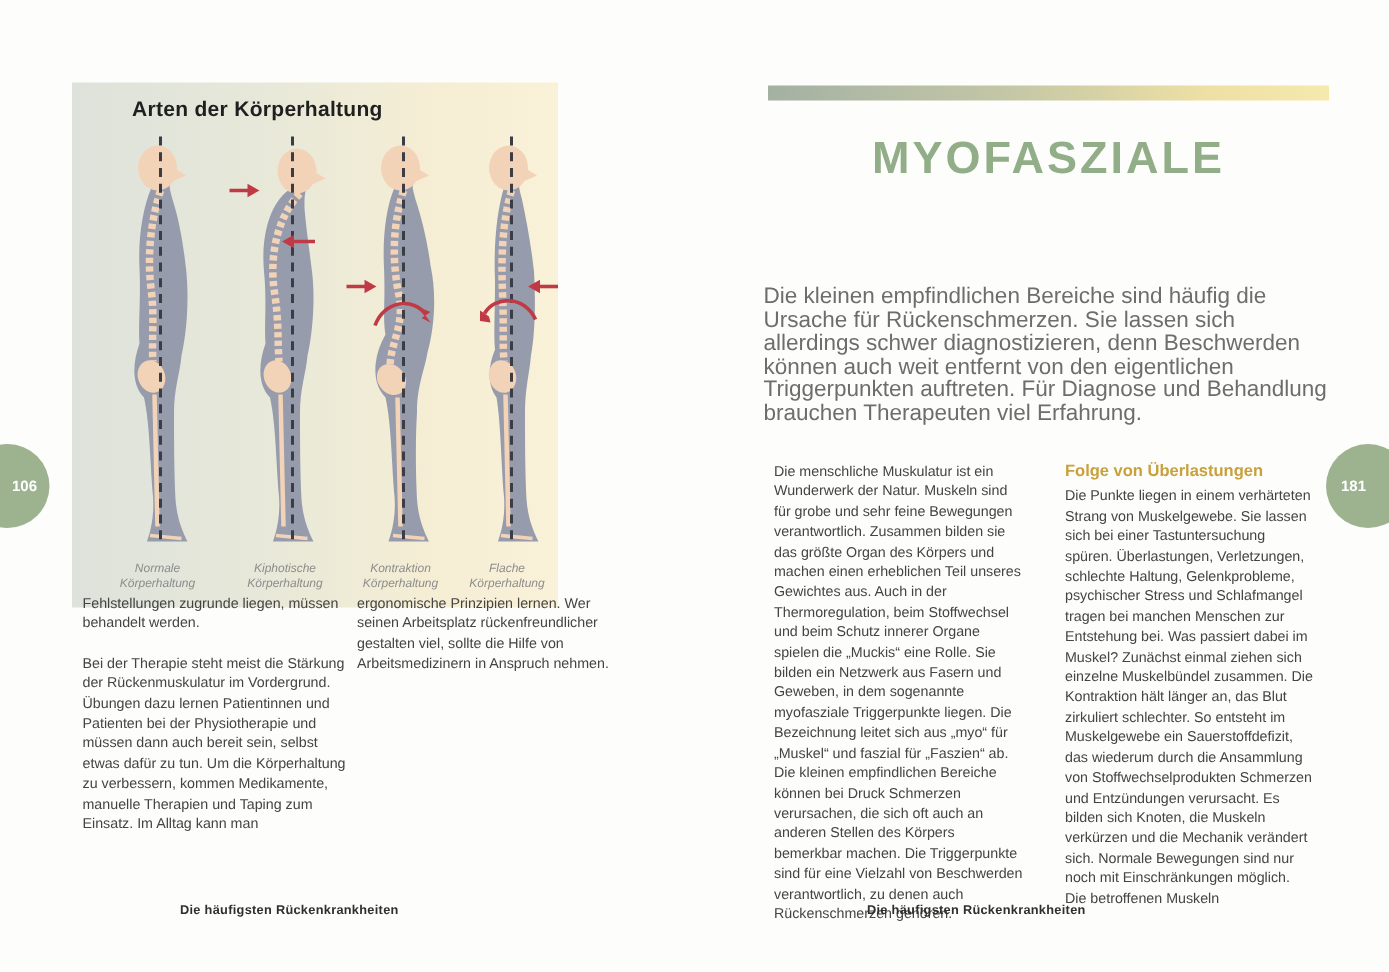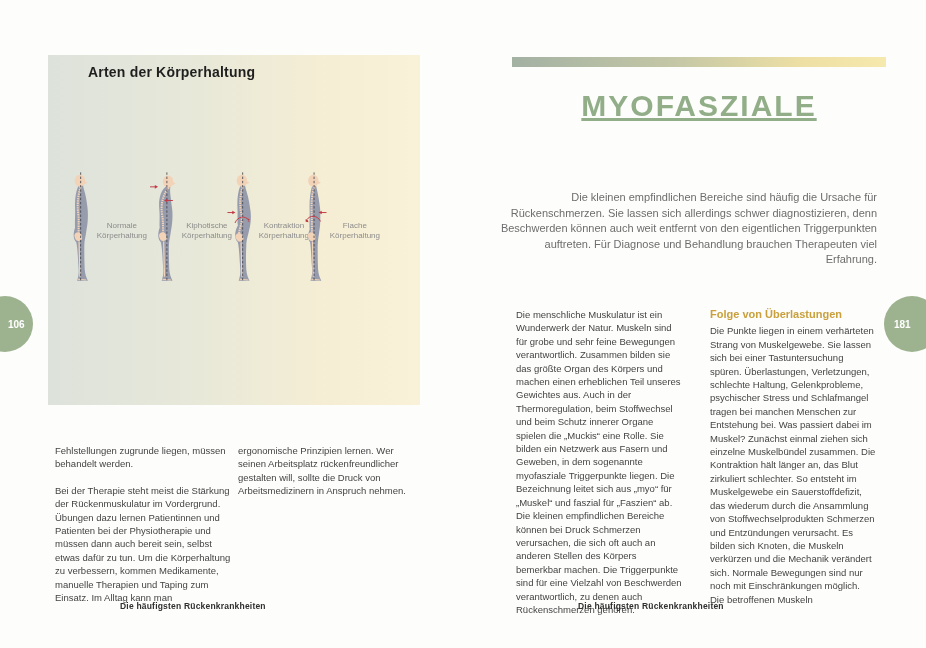--- a/index.html
+++ b/index.html
@@ -6,32 +6,32 @@
   body{
     width:926px;height:648px;position:relative;overflow:hidden;
     background:#fdfdfb;
     font-family:"Liberation Sans", sans-serif;
     -webkit-font-smoothing:antialiased;
   }
   .spread{position:absolute;inset:0;}
 
   
   .figure-panel{
-    position:absolute;left:48px;top:55px;width:372px;height:350px;
+    position:absolute;left:48px;top:55px;width:324px;height:350px;
     background:linear-gradient(90deg,#dde2db 0%,#e7e8d9 38%,#f6eed4 76%,#faf2d8 100%);
   }
   .panel-title{
     position:absolute;left:40px;top:9px;margin:0;
     font-size:14px;font-weight:bold;color:#1f1f1f;letter-spacing:.2px;
   }
-  .figure{position:absolute;top:32px;width:84px;display:flex;flex-direction:row;align-items:center;}
+  .figure{position:absolute;top:32px;width:84px;display:flex;flex-direction:column;align-items:center;font-style:italic;}
   .figure svg{width:84px;height:280px;display:block;}
   .figure-label{margin-top:7px;font-size:8px;line-height:10px;color:#8c8c8c;text-align:center;}
 
-  .body-cols-left{position:absolute;left:55px;top:444px;width:368px;display:flex;gap:5px;}
+  .body-cols-left{position:absolute;left:55px;top:396px;width:368px;display:flex;gap:5px;}
   .body-cols-left .col{width:178px;}
   .col{font-size:9.5px;line-height:13.4px;color:#444;}
   .col p{margin:0 0 13px 0;}
 
   .footer{
     position:absolute;top:601px;width:230px;text-align:left;
     font-size:8.5px;font-weight:bold;color:#2f2f2f;letter-spacing:.2px;
   }
   .footer-left{left:120px;}
   .footer-right{left:578px;}
@@ -46,25 +46,24 @@
 
   
   .gradient-bar{
     position:absolute;left:512px;top:57px;width:374px;height:10px;
     background:linear-gradient(90deg,#a3b1a3 0%,#c6c8a6 45%,#eee0a4 78%,#f6e9ad 100%);
   }
   .rp-title{
     position:absolute;left:489px;top:86px;width:420px;margin:0;text-align:center;
     font-size:30px;line-height:40px;font-weight:bold;letter-spacing:2px;
     color:#92ae88;
-    text-decoration:underline;
   }
   .rp-intro{
-    position:absolute;left:497px;top:190px;width:380px;margin:0;text-align:right;
-    font-size:11px;line-height:15.5px;color:#6d6d6d;
+    position:absolute;left:509px;top:190px;width:380px;margin:0;text-align:left;
+    font-size:15px;line-height:15.5px;color:#6d6d6d;
   }
   .body-cols-right{position:absolute;left:516px;top:308px;width:360px;display:flex;gap:28px;}
   .body-cols-right .col{width:174px;}
   .rp-subheading{margin:0 0 3px 0;font-size:11px;font-weight:bold;color:#c9a03c;}
 </style>
 </head>
 <body>
 
 <div class="spread">
 
@@ -149,21 +148,21 @@
         </div>
       </div>
   </div>
 
   <div class="body-cols-left">
     <div class="col">
       <p>Fehlstellungen zugrunde liegen, müssen behandelt werden.</p>
       <p>Bei der Therapie steht meist die Stärkung der Rückenmuskulatur im Vordergrund. Übungen dazu lernen Patientinnen und Patienten bei der Physiotherapie und müssen dann auch bereit sein, selbst etwas dafür zu tun. Um die Körperhaltung zu verbessern, kommen Medikamente, manuelle Therapien und Taping zum Einsatz. Im Alltag kann man</p>
     </div>
     <div class="col">
-      <p>ergonomische Prinzipien lernen. Wer seinen Arbeitsplatz rückenfreundlicher gestalten will, sollte die Druck von Arbeitsmedizinern in Anspruch nehmen.</p>
+      <p>ergonomische Prinzipien lernen. Wer seinen Arbeitsplatz rückenfreundlicher gestalten viel, sollte die Hilfe von Arbeitsmedizinern in Anspruch nehmen.</p>
     </div>
   </div>
 
   <div class="footer footer-left">Die häufigsten Rückenkrankheiten</div>
   <div class="page-circle left">
     <span>106</span>
   </div>
 
   <div class="gradient-bar"></div>
 

